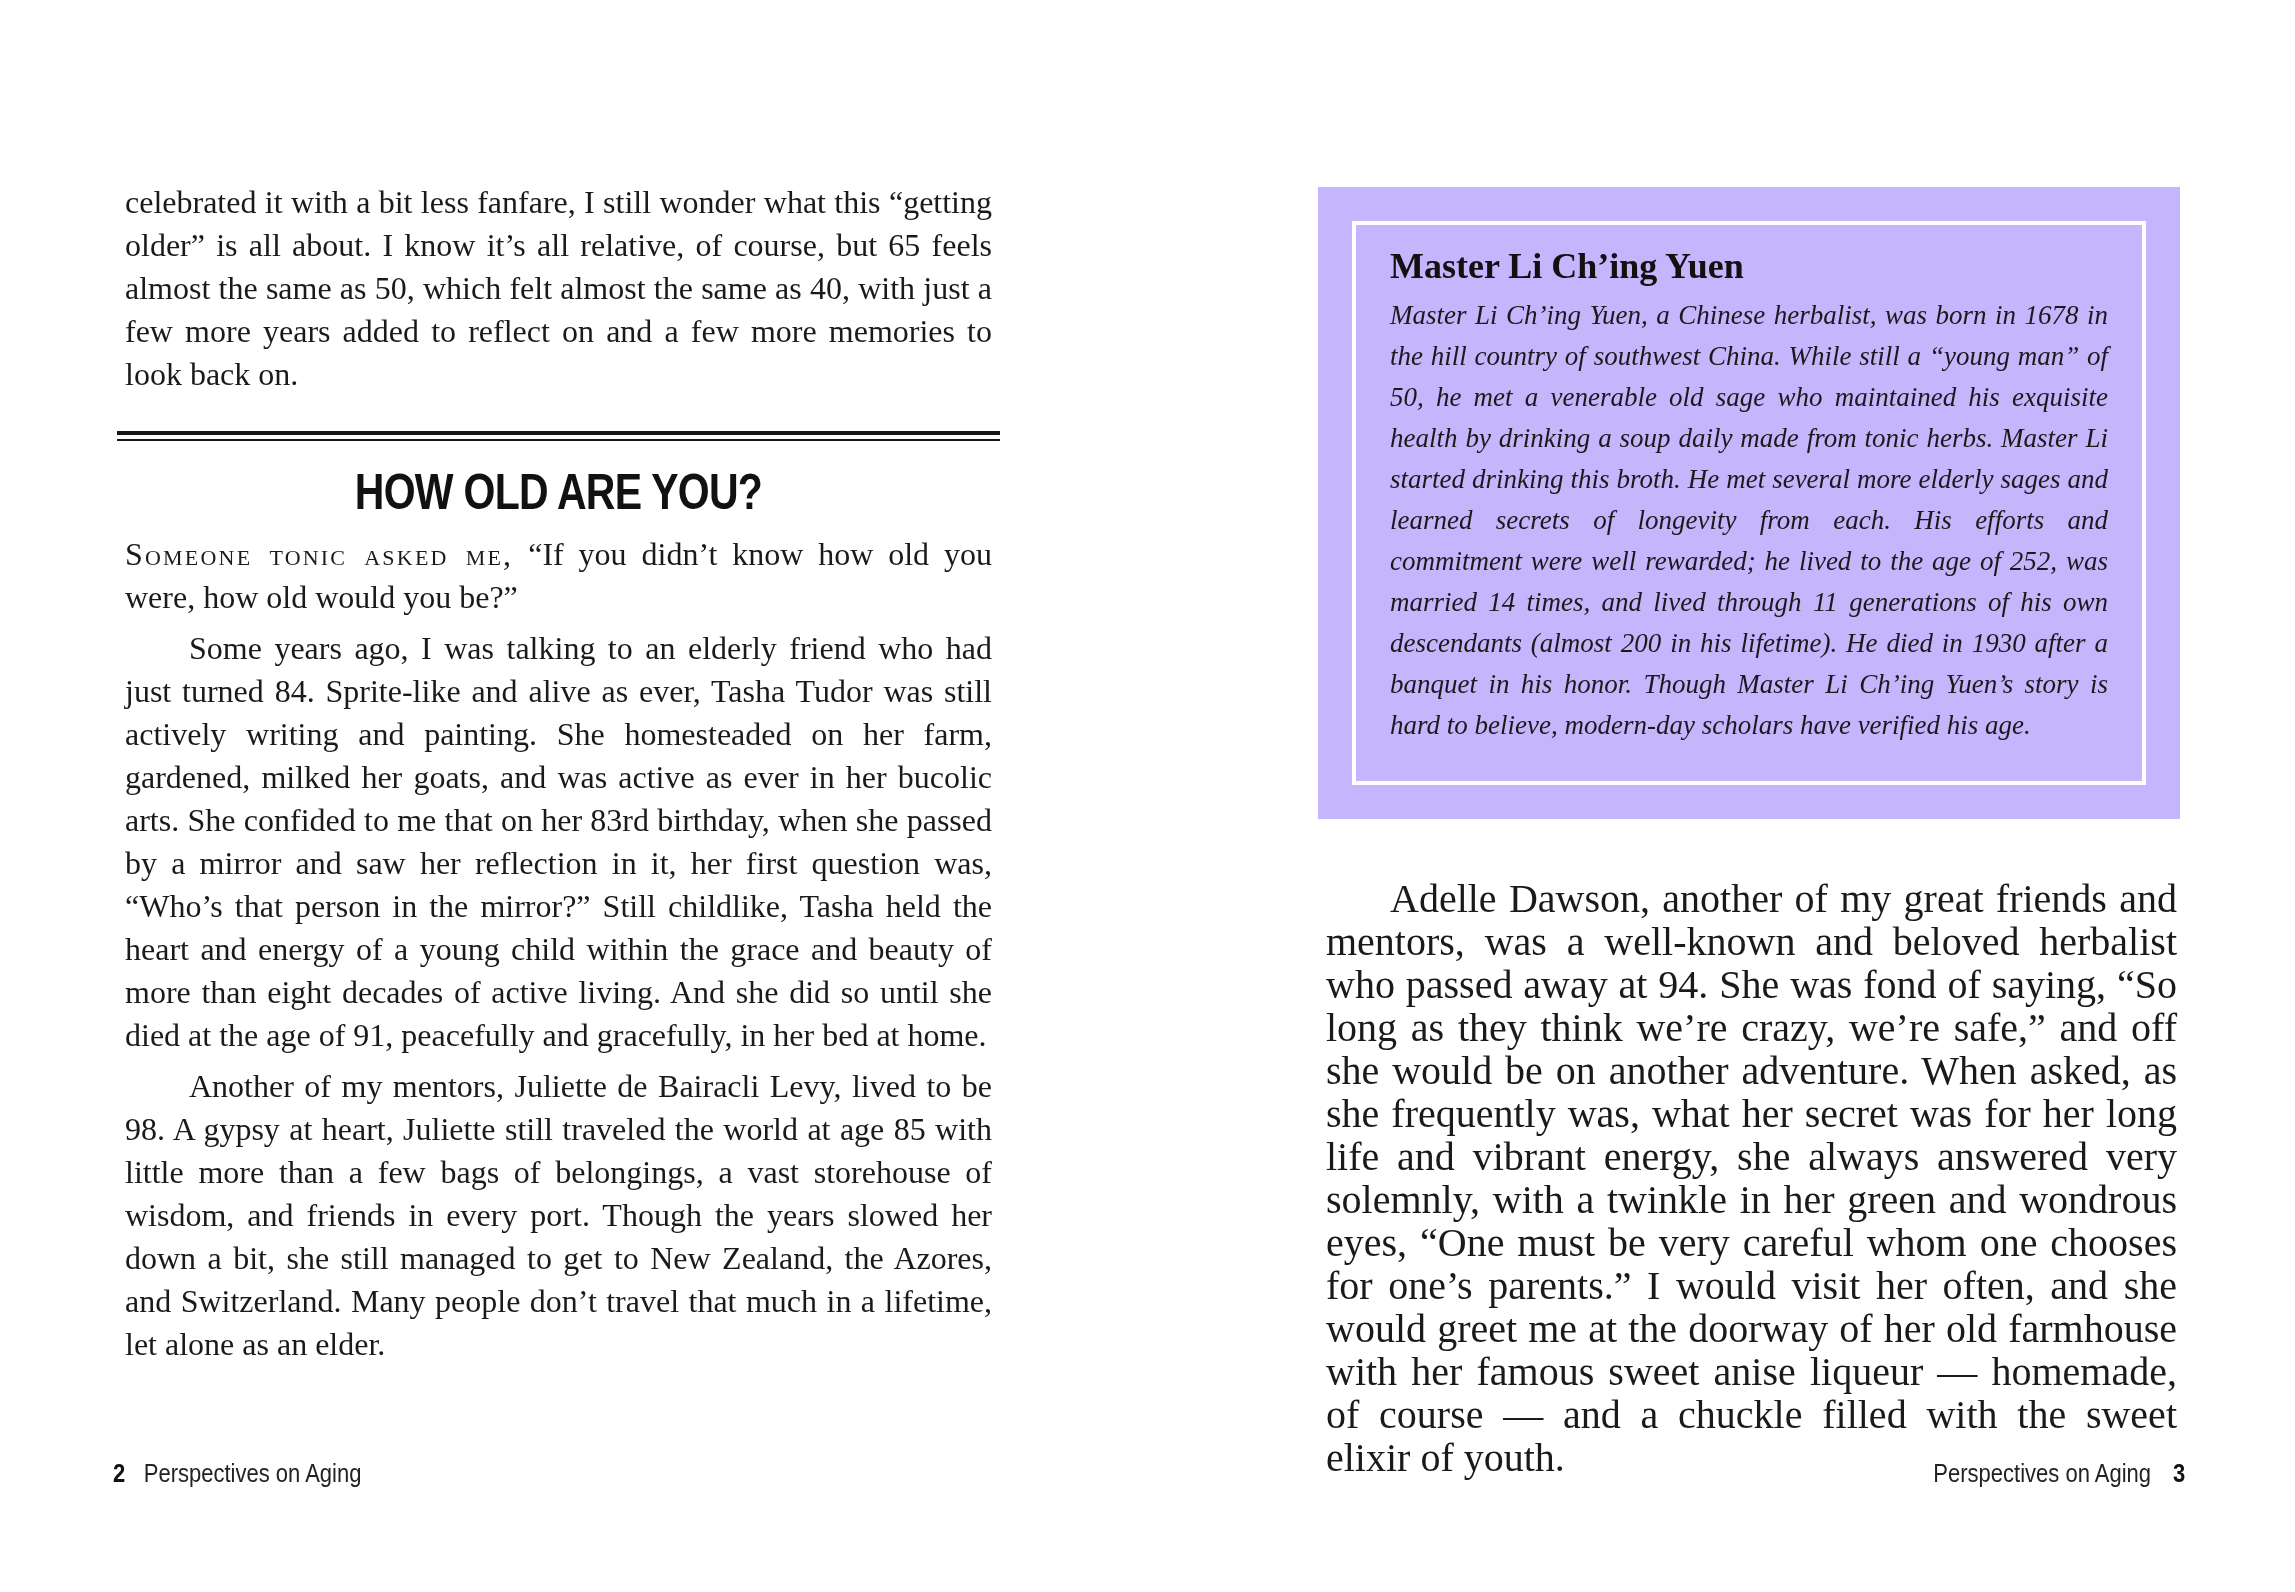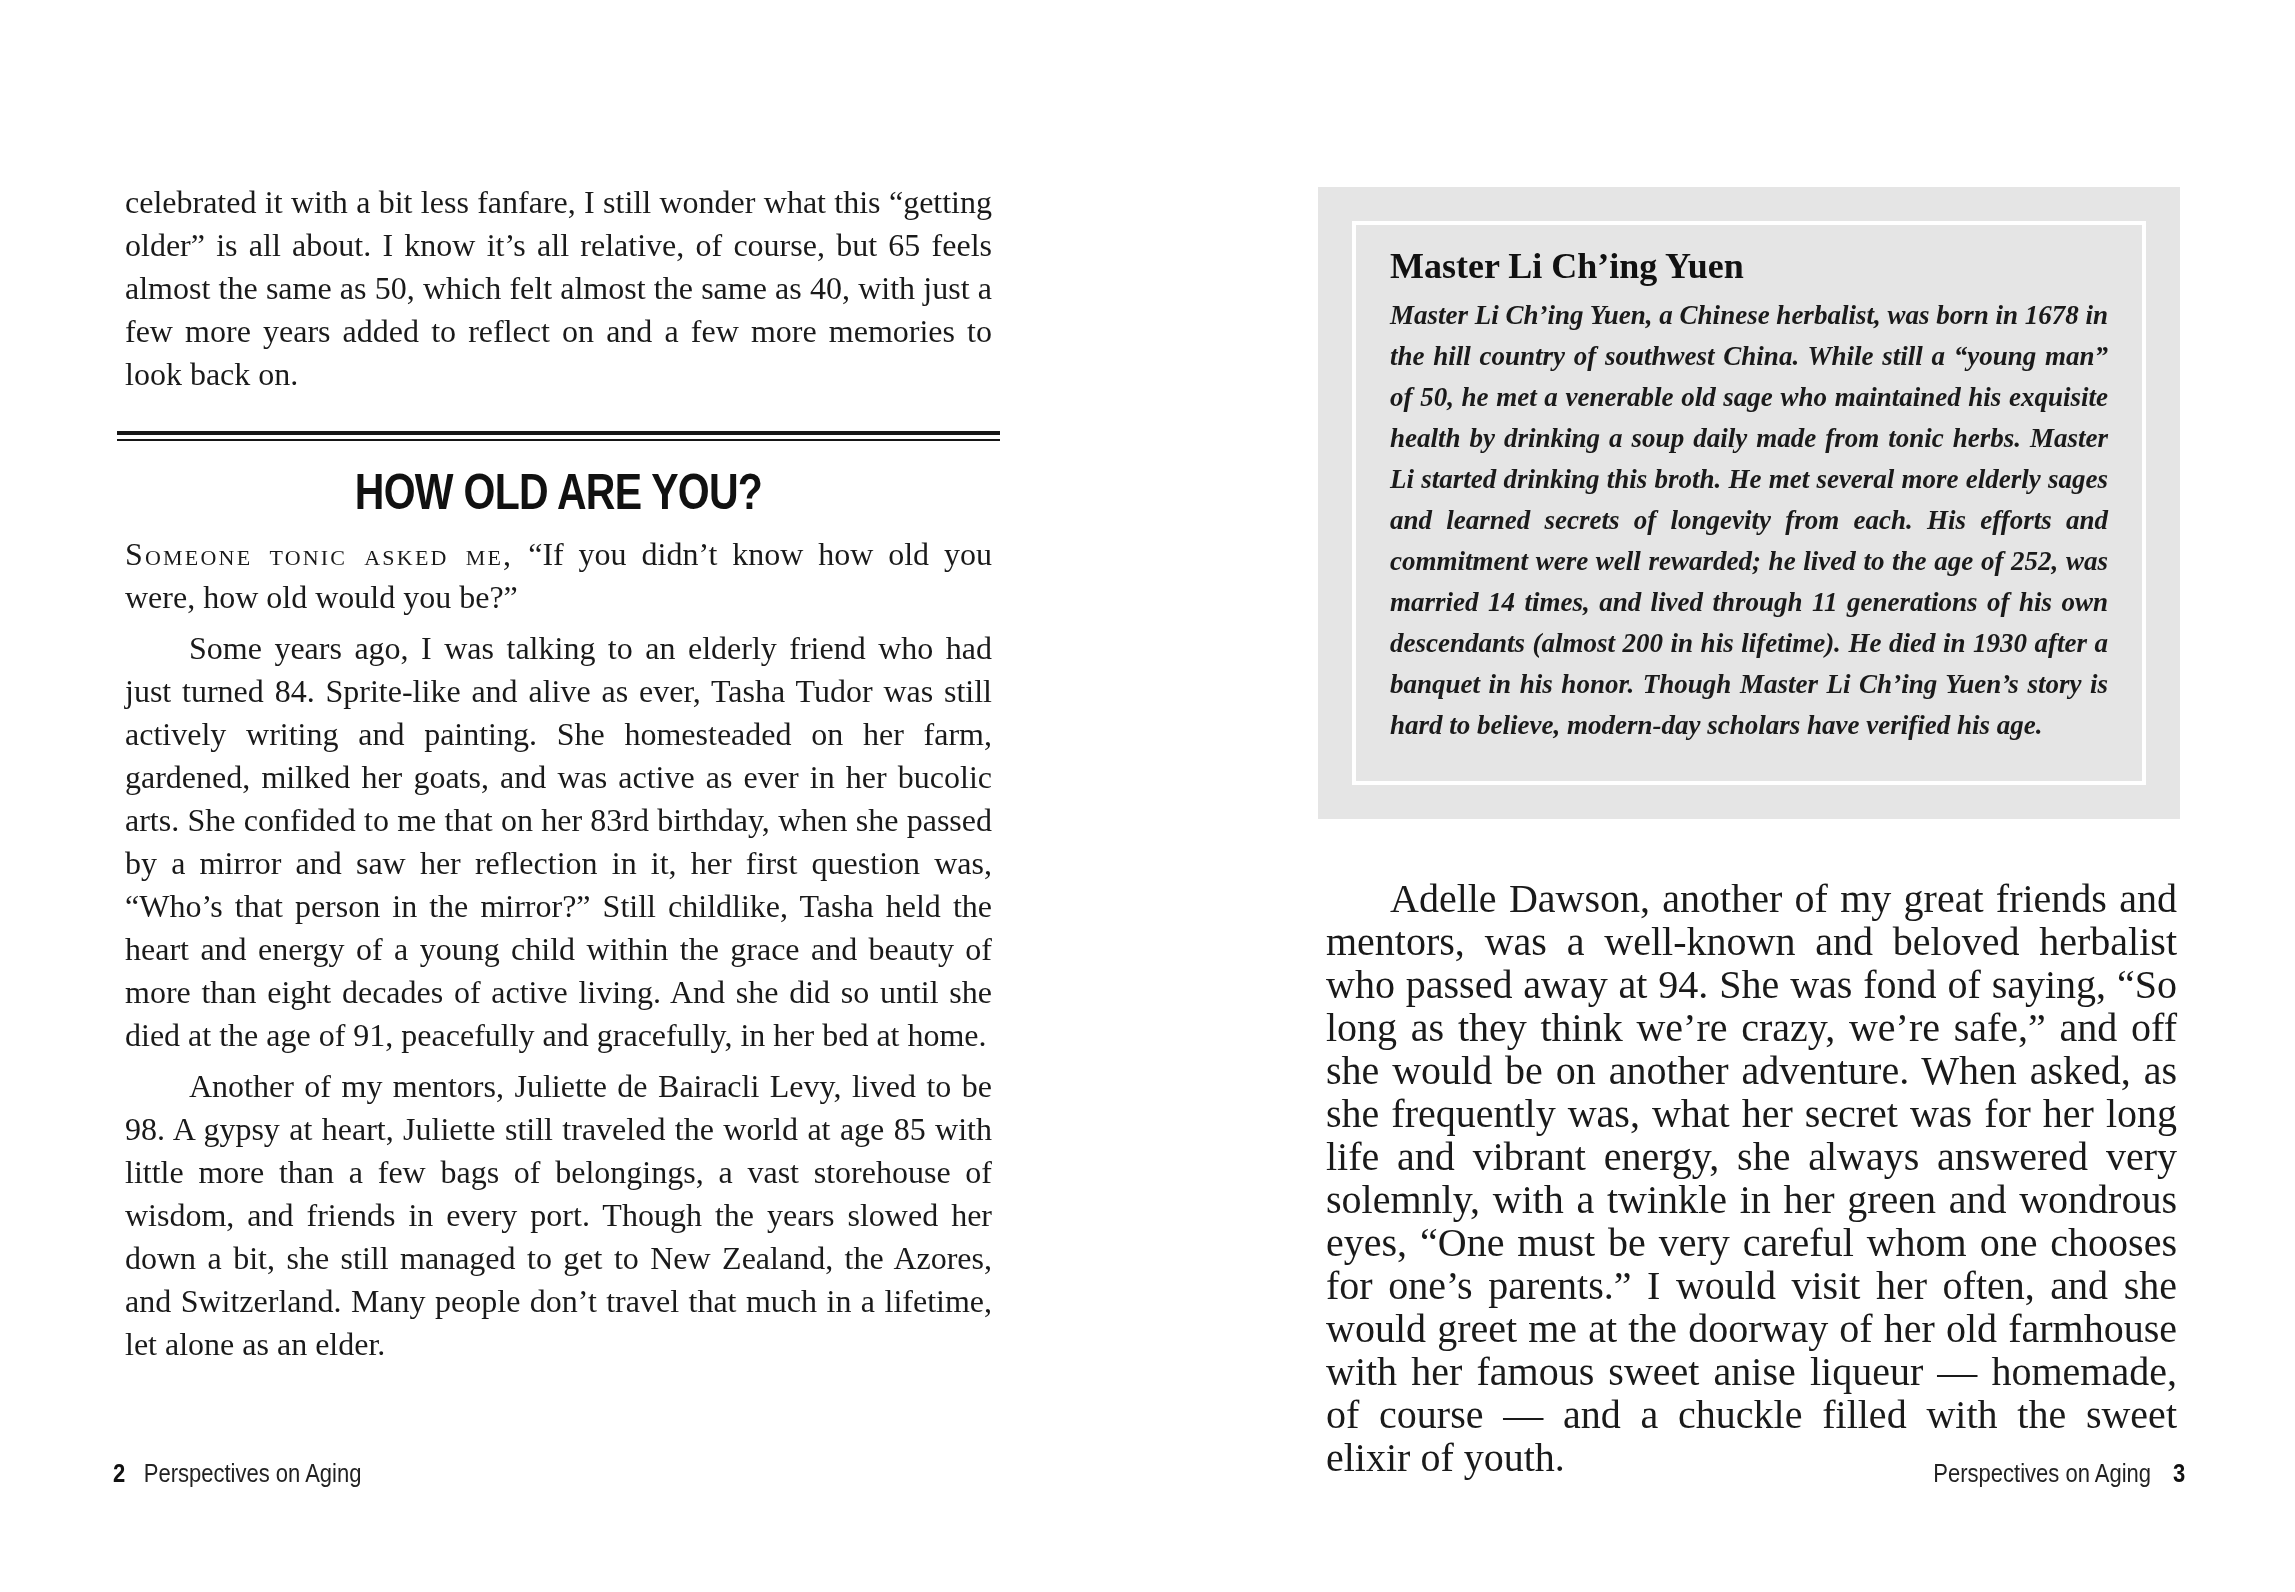--- a/index.html
+++ b/index.html
@@ -49,21 +49,21 @@
     letter-spacing: 2.2px;
   }
 
   
   .page-right {
     position: absolute;
     left: 1318px; top: 187px;
     width: 867px;
   }
   .sidebar {
-    background: #e5e5e5;
+    background: #c4b5fd;
     padding: 34px;
     box-sizing: border-box;
     width: 862px;
   }
   .sidebar-inner {
     border: 4.4px solid #ffffff;
     padding: 19.4px 34px 35px 34px;
   }
   .sidebar-title {
     font-family: "Liberation Serif", serif;
@@ -72,21 +72,20 @@
     line-height: 44px;
     margin: 0 0 7px 0;
     color: #111;
   }
   .sidebar-body {
     font-style: italic;
     font-size: 27px;
     line-height: 41px;
     text-align: justify;
     margin: 0;
-    font-weight: bold;
   }
   .para-adelle {
     margin-top: 58px;
     font-size: 40px;
     line-height: 43px;
     text-align: justify;
     text-indent: 64px;
   }
 
   

